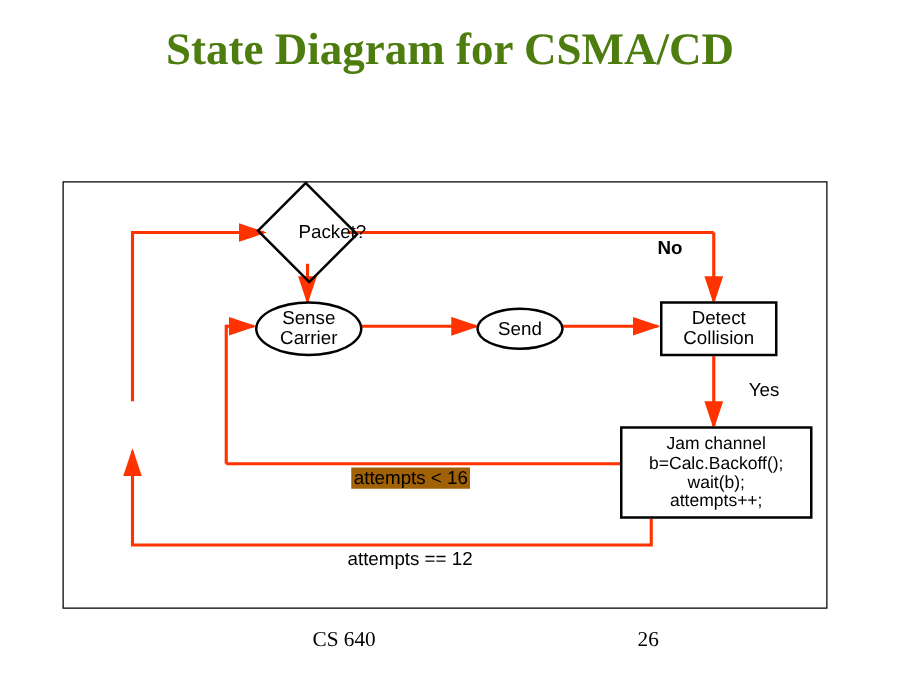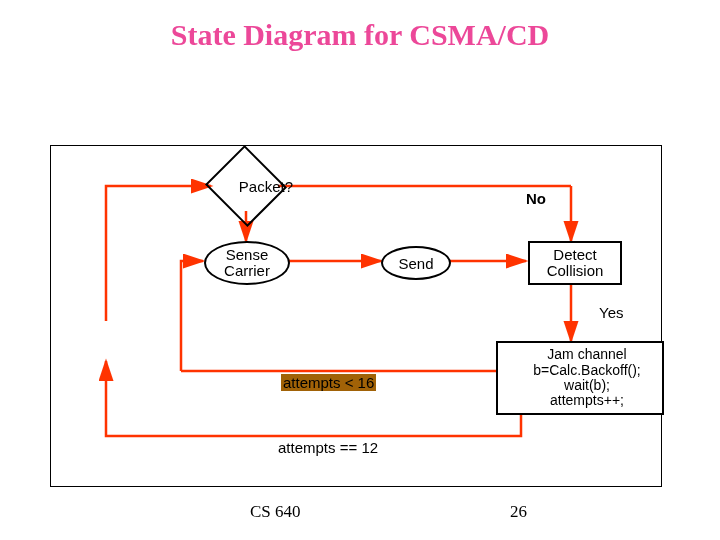--- a/index.html
+++ b/index.html
@@ -6,22 +6,22 @@
     margin: 0;
     padding: 0;
     width: 720px;
     height: 540px;
     font-family: "Times New Roman", serif;
     background: #fff;
     position: relative;
   }
   .title {
     text-align: center;
-    color: #ec4899;
-    font-size: 30px;
+    color: #4d7c0f;
+    font-size: 36px;
     font-weight: bold;
     margin-top: 18px;
   }
   .canvas {
     position: absolute;
     left: 50px;
     top: 145px;
     width: 610px;
     height: 340px;
     border: 1px solid #000;
@@ -133,21 +133,21 @@
   </div>
 
   <div class="node ellipse" style="left:153px; top:95px; width:82px; height:40px; white-space:pre-line; line-height:1.05;">Sense
 Carrier</div>
 
   <div class="node ellipse" style="left:330px; top:100px; width:66px; height:30px;">Send</div>
 
   <div class="node rect" style="left:477px; top:95px; width:90px; height:40px; white-space:pre-line; line-height:1.1;">Detect
 Collision</div>
 
-  <div class="node rect" style="left:445px; top:195px; width:150px; height:70px; white-space:pre-line; line-height:1.1; font-size:14px;padding-left:14px;">Jam channel
+  <div class="node rect" style="left:445px; top:195px; width:150px; height:70px; white-space:pre-line; line-height:1.1; font-size:14px;">Jam channel
 b=Calc.Backoff();
 wait(b);
 attempts++;</div>
 
 
   <div class="lbl" style="left:475px; top:44px;font-weight:bold;">No</div>
   <div class="lbl" style="left:548px; top:158px;">Yes</div>
   <div class="lbl" style="left:230px; top:228px; background:#a16207; padding:0 2px;">attempts &lt; 16</div>
   <div class="lbl" style="left:225px; top:293px; background:#fff; padding:0 2px;">attempts == 12</div>
 

